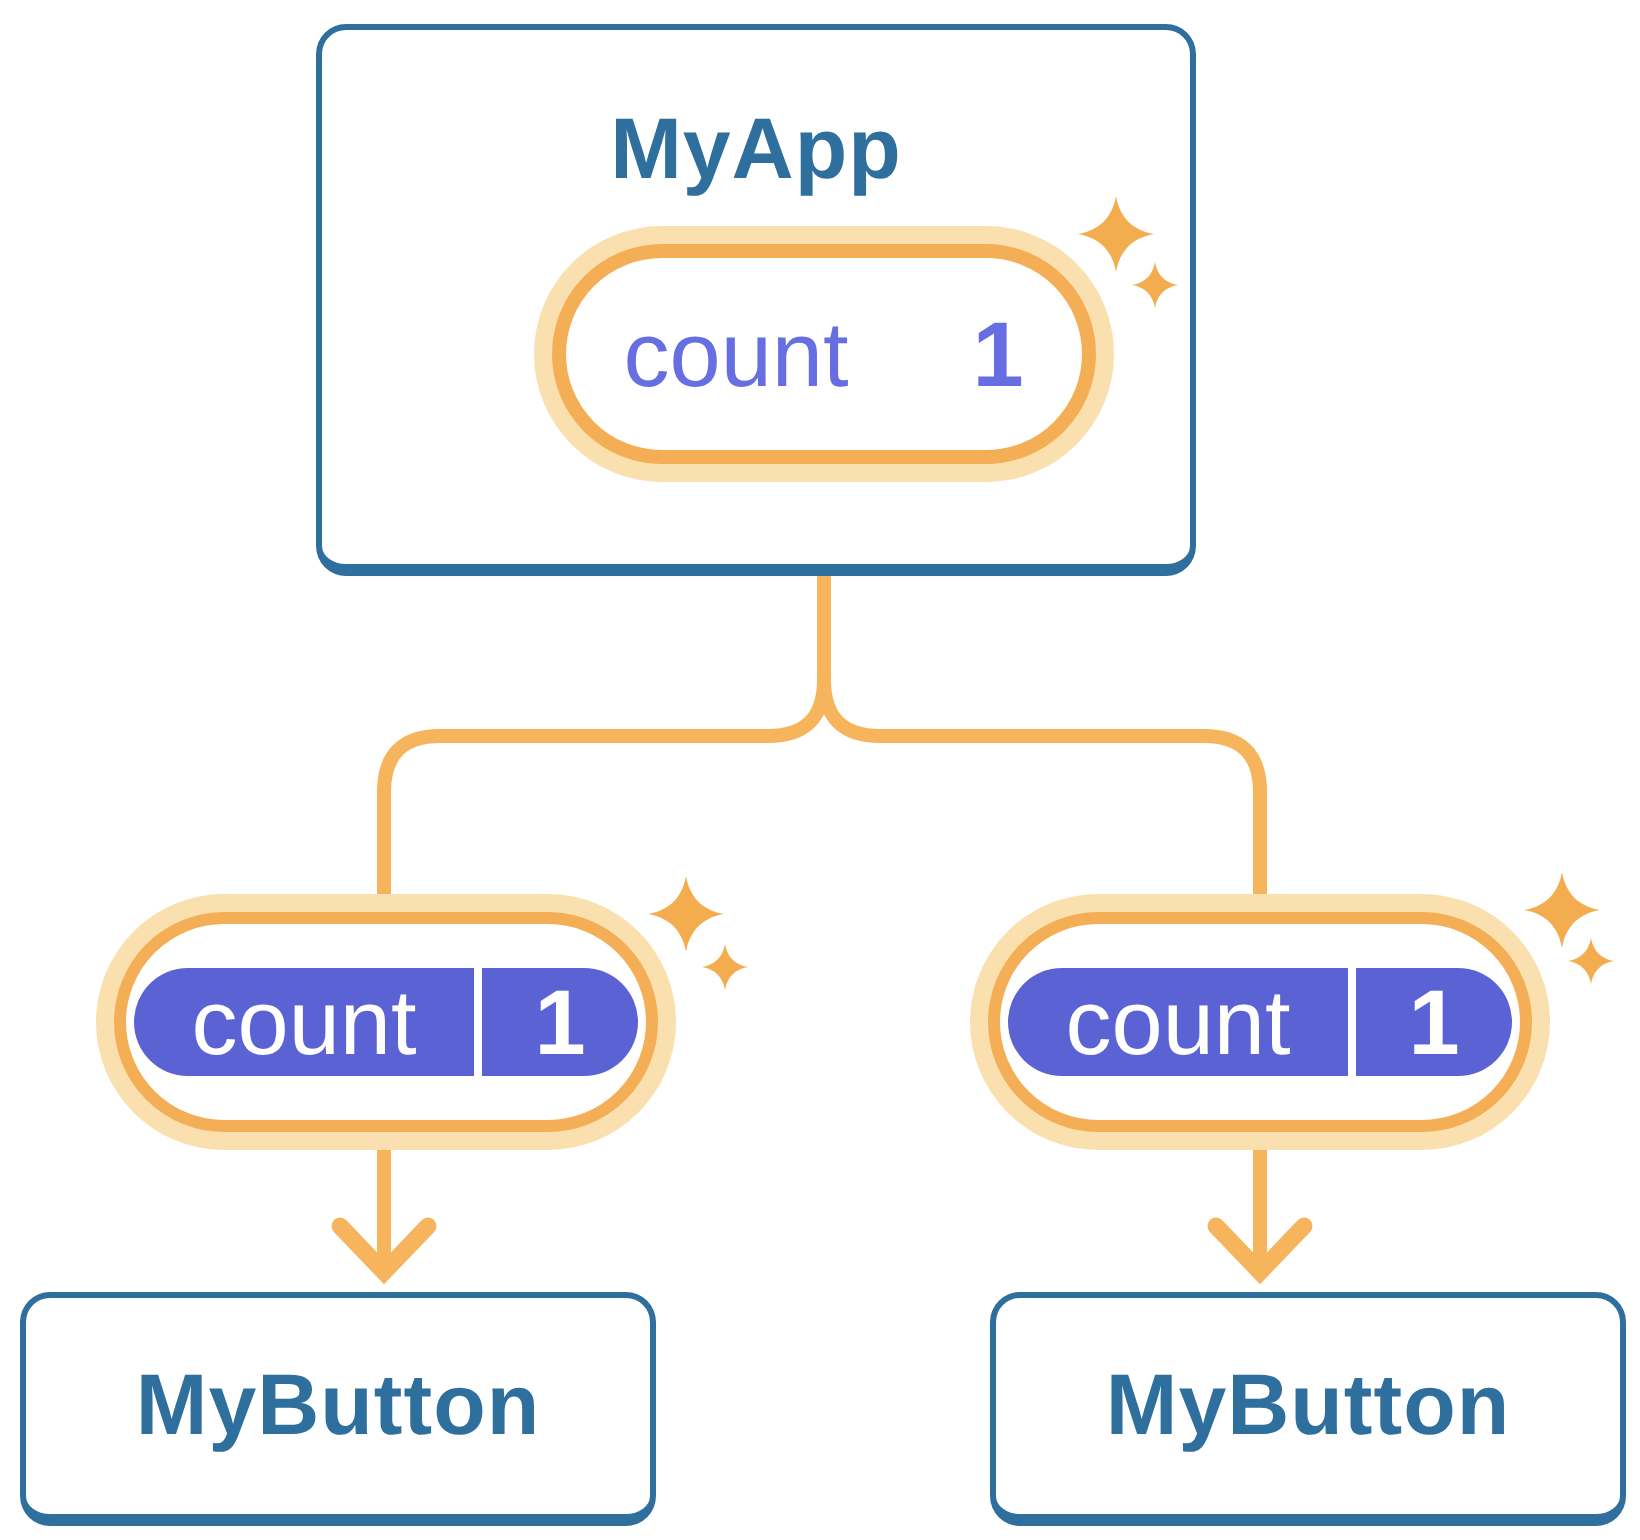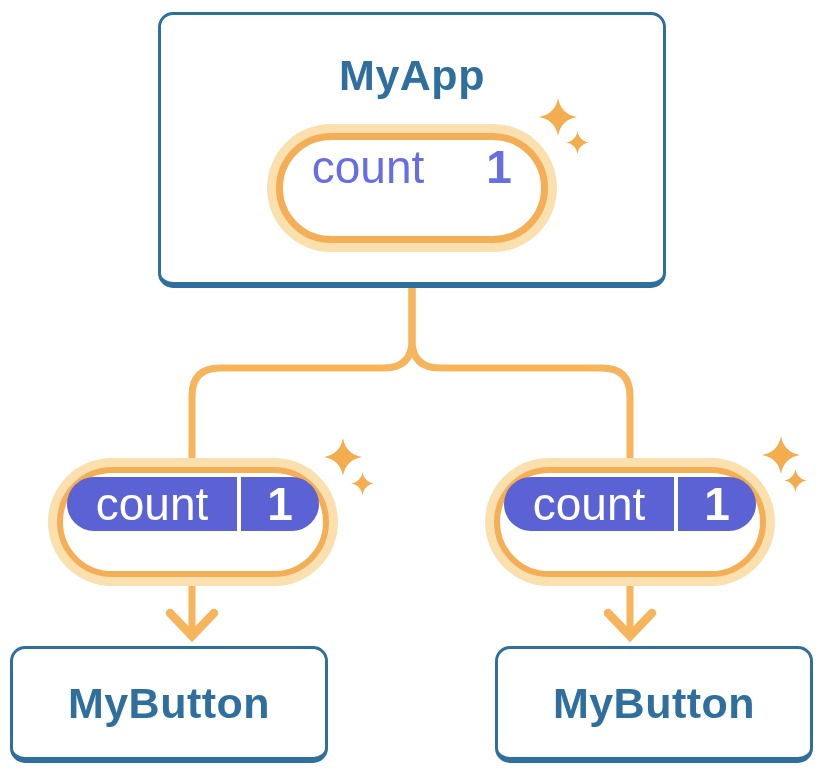--- a/index.html
+++ b/index.html
@@ -32,21 +32,21 @@
 
   
   .card {
     position: absolute;
     z-index: 2;
     background: #ffffff;
     border: 3px solid var(--card-border-blue, #2F6F9D);
     border-bottom-width: 6px;
     border-radius: 15px;
   }
-  .root-card   { left: 158px; top: 12px;  width: 508px; height: 276px; }
+  .root-card   { left: 158px; top: 12px;  width: 440px; height: 276px; }
   .child-card-left  { left: 10px;  top: 646px; width: 318px; height: 117px; }
   .child-card-right { left: 495px; top: 646px; width: 318px; height: 117px; }
 
   .card-title {
     position: absolute;
     left: 0; right: 0;
     text-align: center;
     color: var(--card-text-blue, #2F6F9D);
     font-size: 43px;
     font-weight: 700;
@@ -58,22 +58,21 @@
   .child-card-right .card-title {
     top: 50%;
     transform: translateY(-50%);
   }
 
   
   .pill {
     position: absolute;
     border-radius: 999px;
     display: flex;
-    align-items: flex-start;
-    margin-top: 11px;
+    align-items: center;
   }
   .state-pill {
     left: 115px; top: 107px;
     width: 272px; height: 110px;
     background: #ffffff;
     border: 7px solid var(--pill-orange, #F4AE55);
     box-shadow: 0 0 0 9px var(--pill-glow, #FBE0AF);
     overflow: hidden;
   }
   .state-pill .pill-name {

